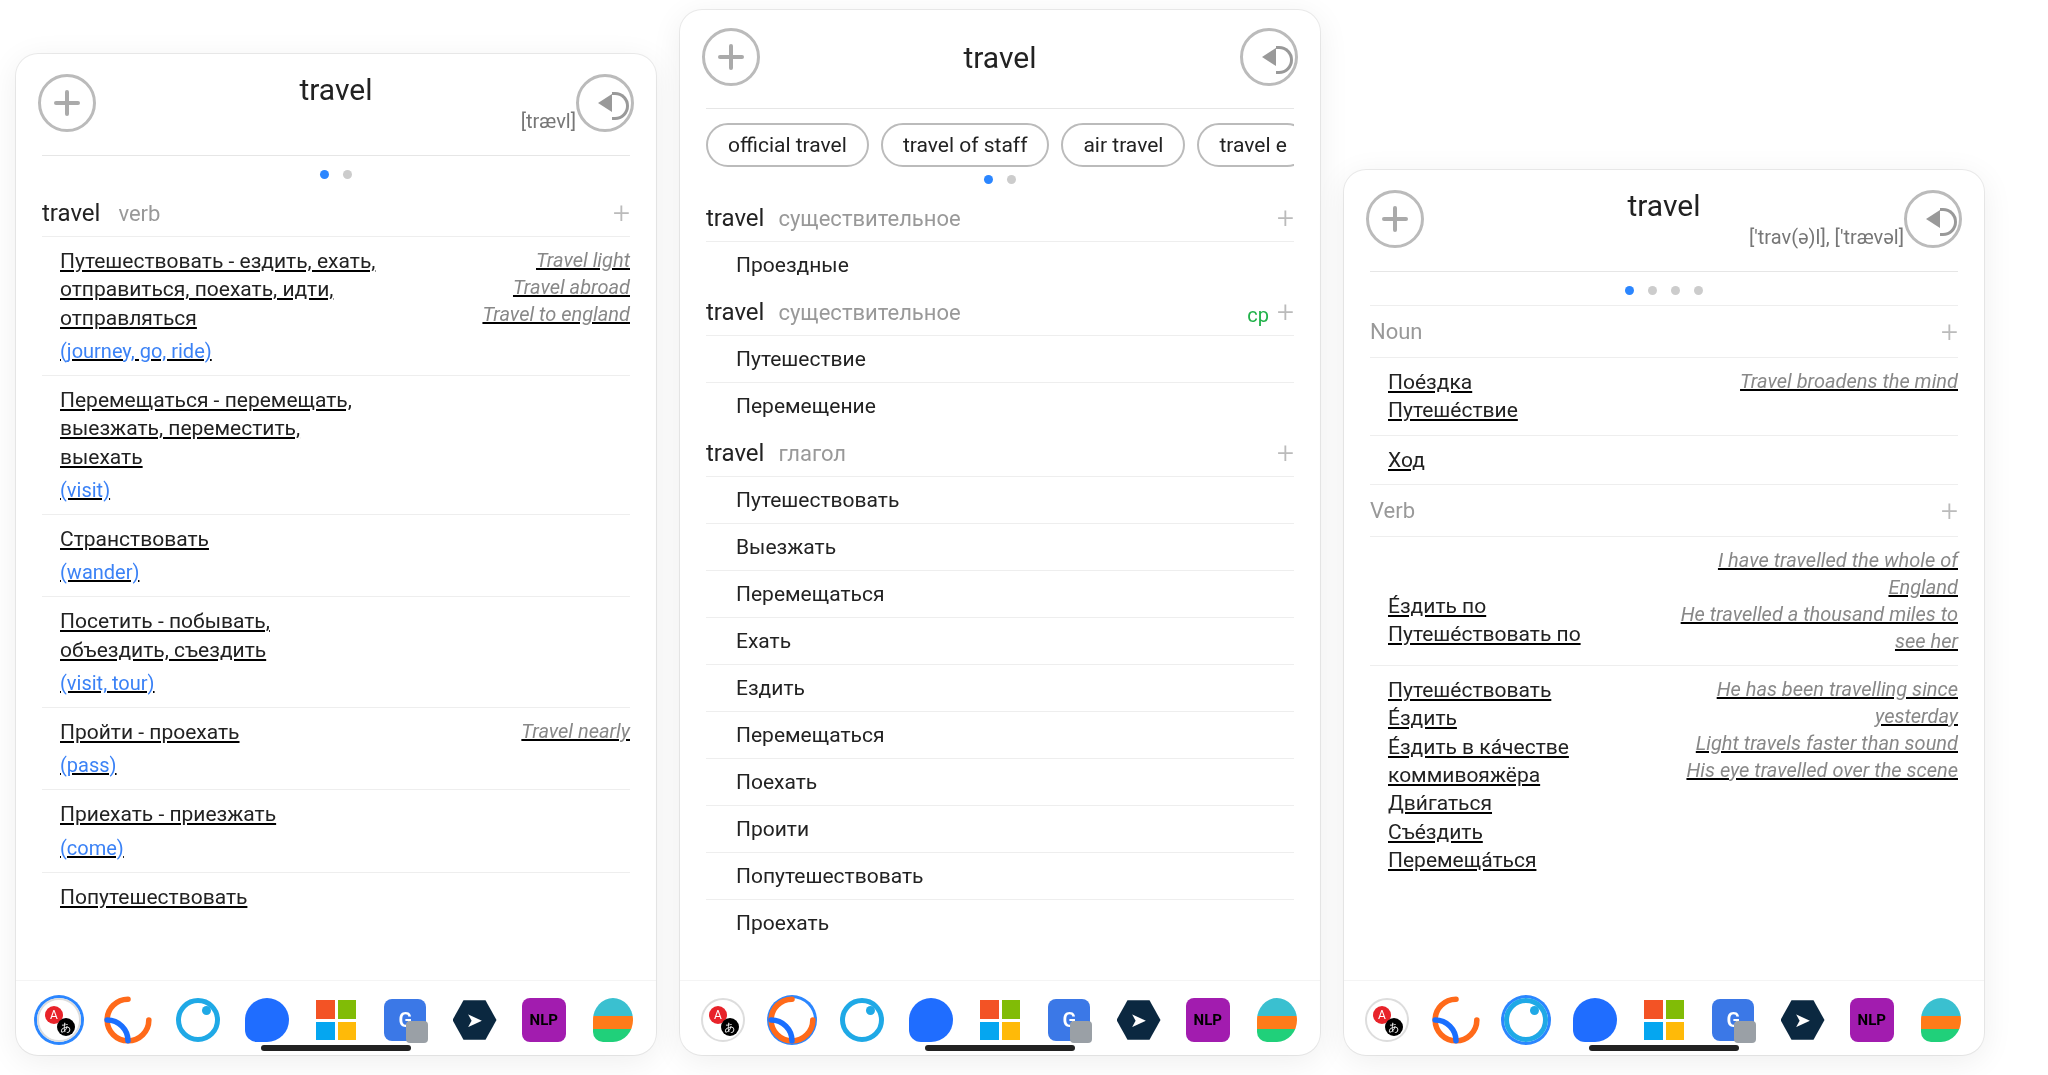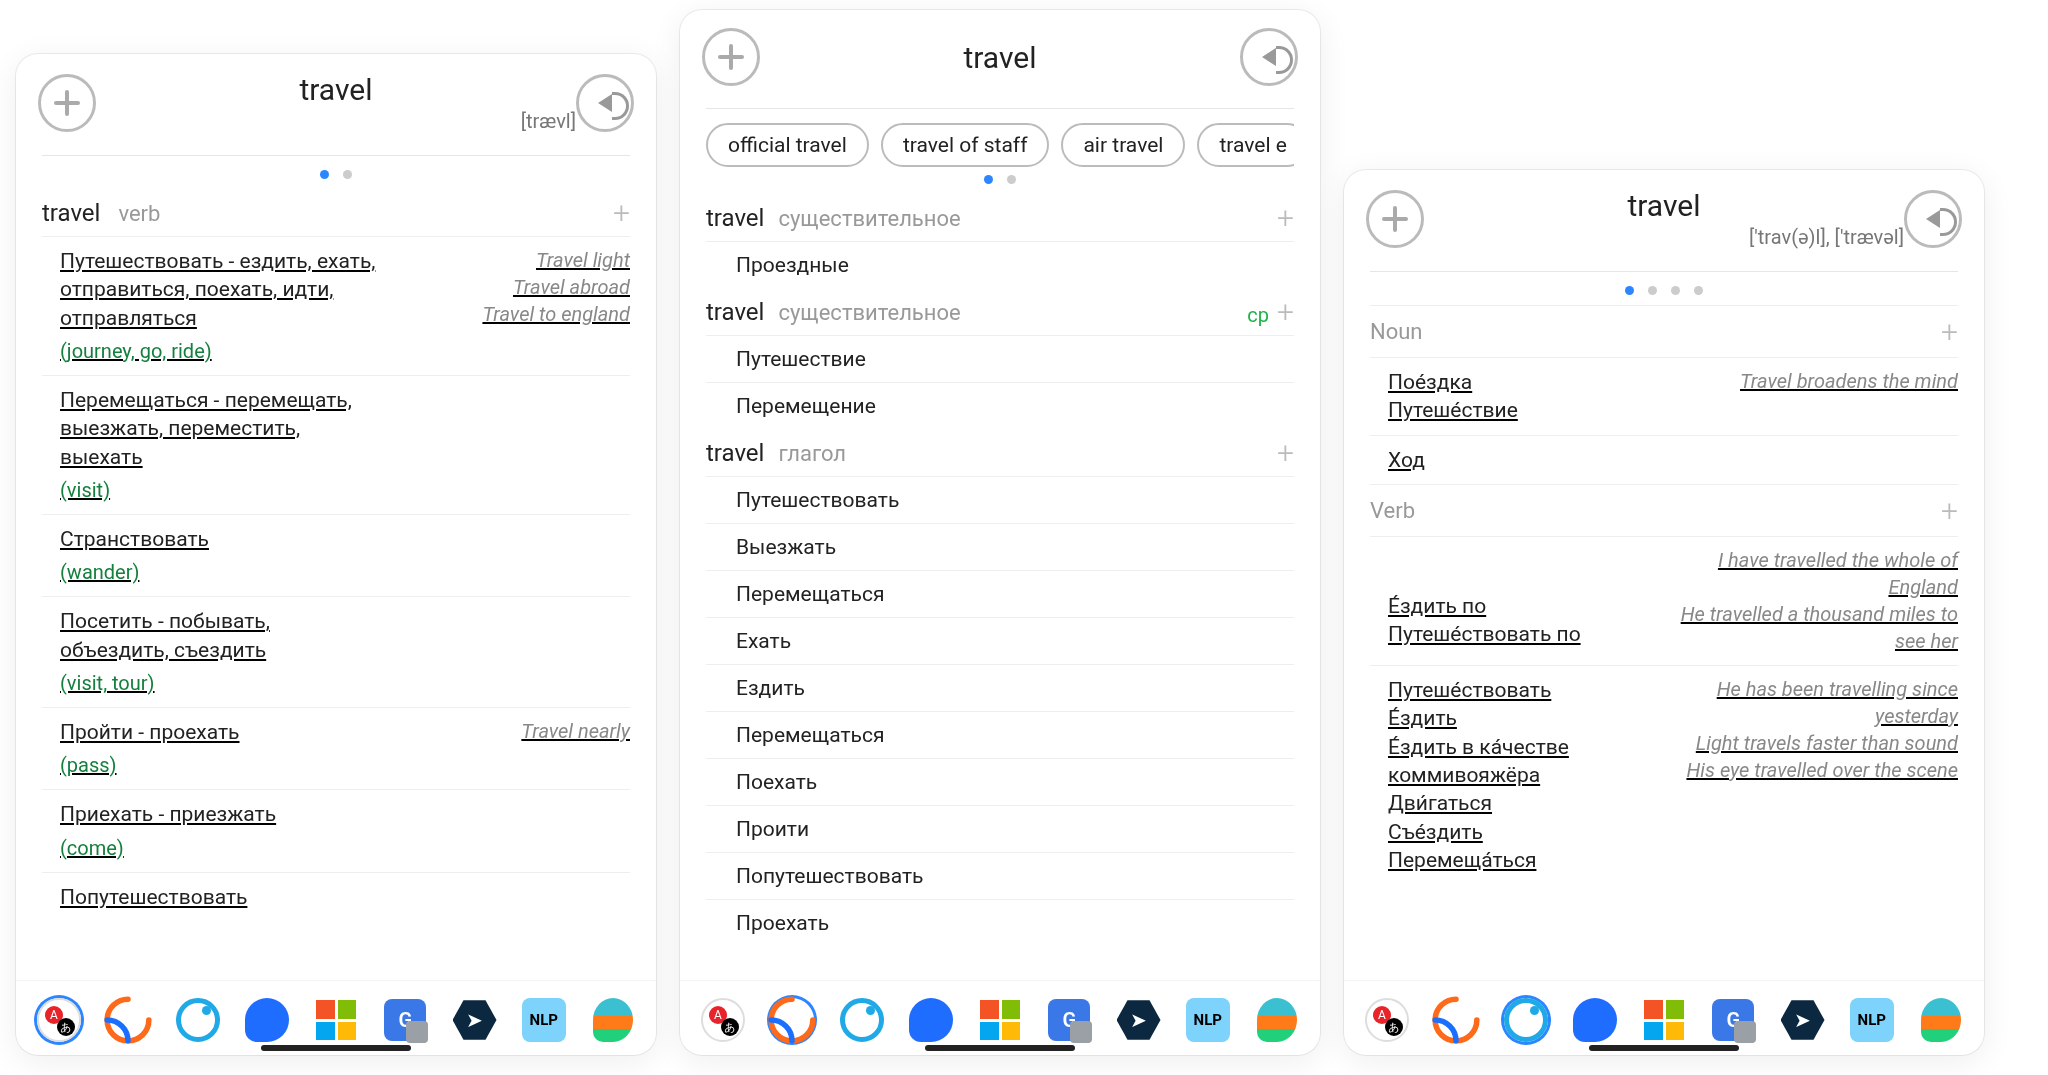--- a/index.html
+++ b/index.html
@@ -73,21 +73,21 @@
 .pos-row .pos { font-size:22px; color:#999; margin-left:14px; }
 .pos-row .tag { color:#21b24a; font-size:20px; margin-right:8px;}
 .plus-small{ font-size:30px; color:#bbb; cursor:pointer; font-weight:300;}
 
 .sense {
   border-top:1px solid #eee; padding:10px 0 10px 18px;
   display:flex; gap:14px; align-items:flex-start;text-decoration:underline;
 }
 .sense .trans { font-size:21px; color:#222; line-height:1.35; flex:0 0 56%; }
 .sense .examples { flex:1; text-align:right; font-style:italic; color:#888; font-size:20px; line-height:1.35;}
-.syn { color:#15803d; font-size:20px; display:block; margin-top:6px;}
+.syn { color:#3b82f6; font-size:20px; display:block; margin-top:6px;}
 
 .row-item {
   border-top:1px solid #eee; padding:11px 0 11px 30px; font-size:21px; color:#222;
 }
 
 .chips {
   display:flex; gap:12px; overflow:hidden; margin-bottom:8px;
 }
 .chip {
   border:2px solid #bbb; border-radius:24px; padding:8px 20px; font-size:21px;
@@ -111,21 +111,21 @@
 .dock .item.active { box-shadow:0 0 0 3px #2b86ff inset; border-radius:50%; }
 .ic-dblue { width:34px;height:34px;border:5px solid #1fa9e6;border-radius:50%; position:relative;}
 .ic-dblue::after{content:"";width:9px;height:9px;background:#1fa9e6;border-radius:50%;position:absolute;right:4px;top:3px;}
 .ic-blob { width:44px;height:44px;background:#1f6dff;border-radius:50% 50% 50% 12px;}
 .ic-ms { width:40px; height:40px; display:grid; grid-template-columns:1fr 1fr; grid-template-rows:1fr 1fr; gap:3px;}
 .ic-ms span:nth-child(1){background:#f35325;} .ic-ms span:nth-child(2){background:#81bc06;}
 .ic-ms span:nth-child(3){background:#05a6f0;} .ic-ms span:nth-child(4){background:#ffba08;}
 .ic-gt{ width:42px;height:42px;background:#3b78e7;border-radius:8px;color:#fff;font-weight:600;display:flex;align-items:center;justify-content:center;position:relative;}
 .ic-gt::after{content:"";position:absolute;right:-2px;bottom:-2px;width:22px;height:22px;background:#9aa0a6;border-radius:4px;}
 .ic-hex{width:44px;height:44px;background:#0b2840;clip-path:polygon(25% 5%,75% 5%,100% 50%,75% 95%,25% 95%,0 50%);color:#fff;display:flex;align-items:center;justify-content:center;font-size:20px;}
-.ic-nlp{width:44px;height:44px;background:#7dd3fc;border-radius:8px;color:#000;font-size:15px;font-weight:700;display:flex;align-items:center;justify-content:center;}
+.ic-nlp{width:44px;height:44px;background:#a21caf;border-radius:8px;color:#000;font-size:15px;font-weight:700;display:flex;align-items:center;justify-content:center;}
 .ic-parrot{width:40px;height:44px;background:linear-gradient(#3ac0d0 40%,#ff7b1a 40% 70%,#20d07a 70%);border-radius:50% 50% 50% 10px;}
 .bar-handle{ position:absolute; bottom:4px; left:50%; transform:translateX(-50%); width:150px; height:6px; background:#222; border-radius:4px; }
 
 .card2-offset{ margin-top:-10px;}
 .card3-offset{ margin-top:150px;}
 </style>
 </head>
 <body>
 
 <div class="card" style="margin-top:34px">

